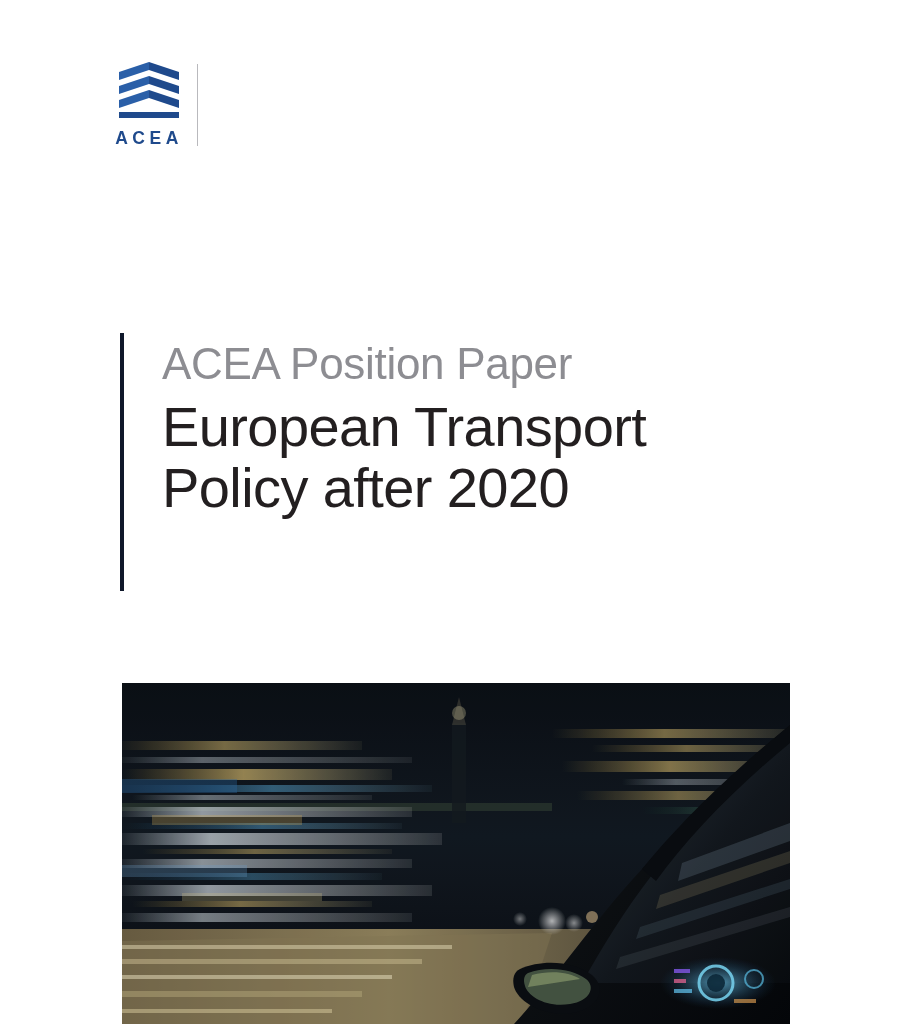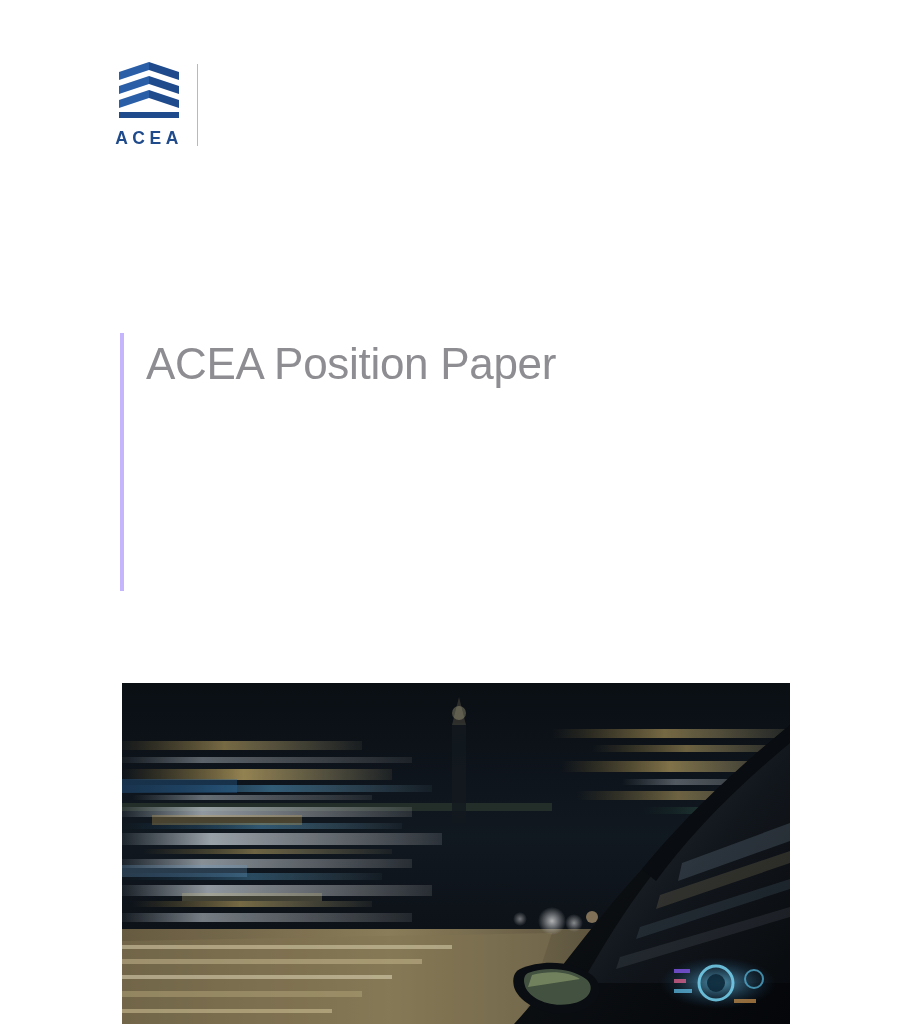--- a/index.html
+++ b/index.html
@@ -53,22 +53,22 @@
     color: #4a4a52;
     letter-spacing: 0.25px;
   }
   .logo-words div { white-space: nowrap; }
 
   
   .title-block {
     position: absolute;
     left: 120px;
     top: 333px;
-    padding-left: 22px;
-    border-left: 4px solid #c4b5fd;
+    padding-left: 38px;
+    border-left: 4px solid #0f172a;
     height: 258px;
     box-sizing: border-box;
   }
   .kicker {
     font-size: 44px;
     color: #8d8d92;
     font-weight: normal;
     line-height: 1.06;
     letter-spacing: -0.3px;
     margin: 0;
@@ -112,20 +112,24 @@
         <rect x="3" y="52" width="60" height="6"></rect>
       </g>
     </svg>
     <div class="logo-acea">ACEA</div>
   </div>
   <div class="logo-divider"></div>
 </div>
 
 <div class="title-block">
   <p class="kicker">ACEA Position Paper</p>
+  <h1 class="main-title">
+    <span>European Transport</span>
+    <span>Policy after 2020</span>
+  </h1>
 </div>
 
 <div class="cover-photo">
   <svg viewBox="0 0 668 341" preserveAspectRatio="none">
     <defs>
       <linearGradient id="sky" x1="0" y1="0" x2="0" y2="1">
         <stop offset="0%" stop-color="#0b1016"></stop>
         <stop offset="45%" stop-color="#121a22"></stop>
         <stop offset="100%" stop-color="#0a0d12"></stop>
       </linearGradient>

